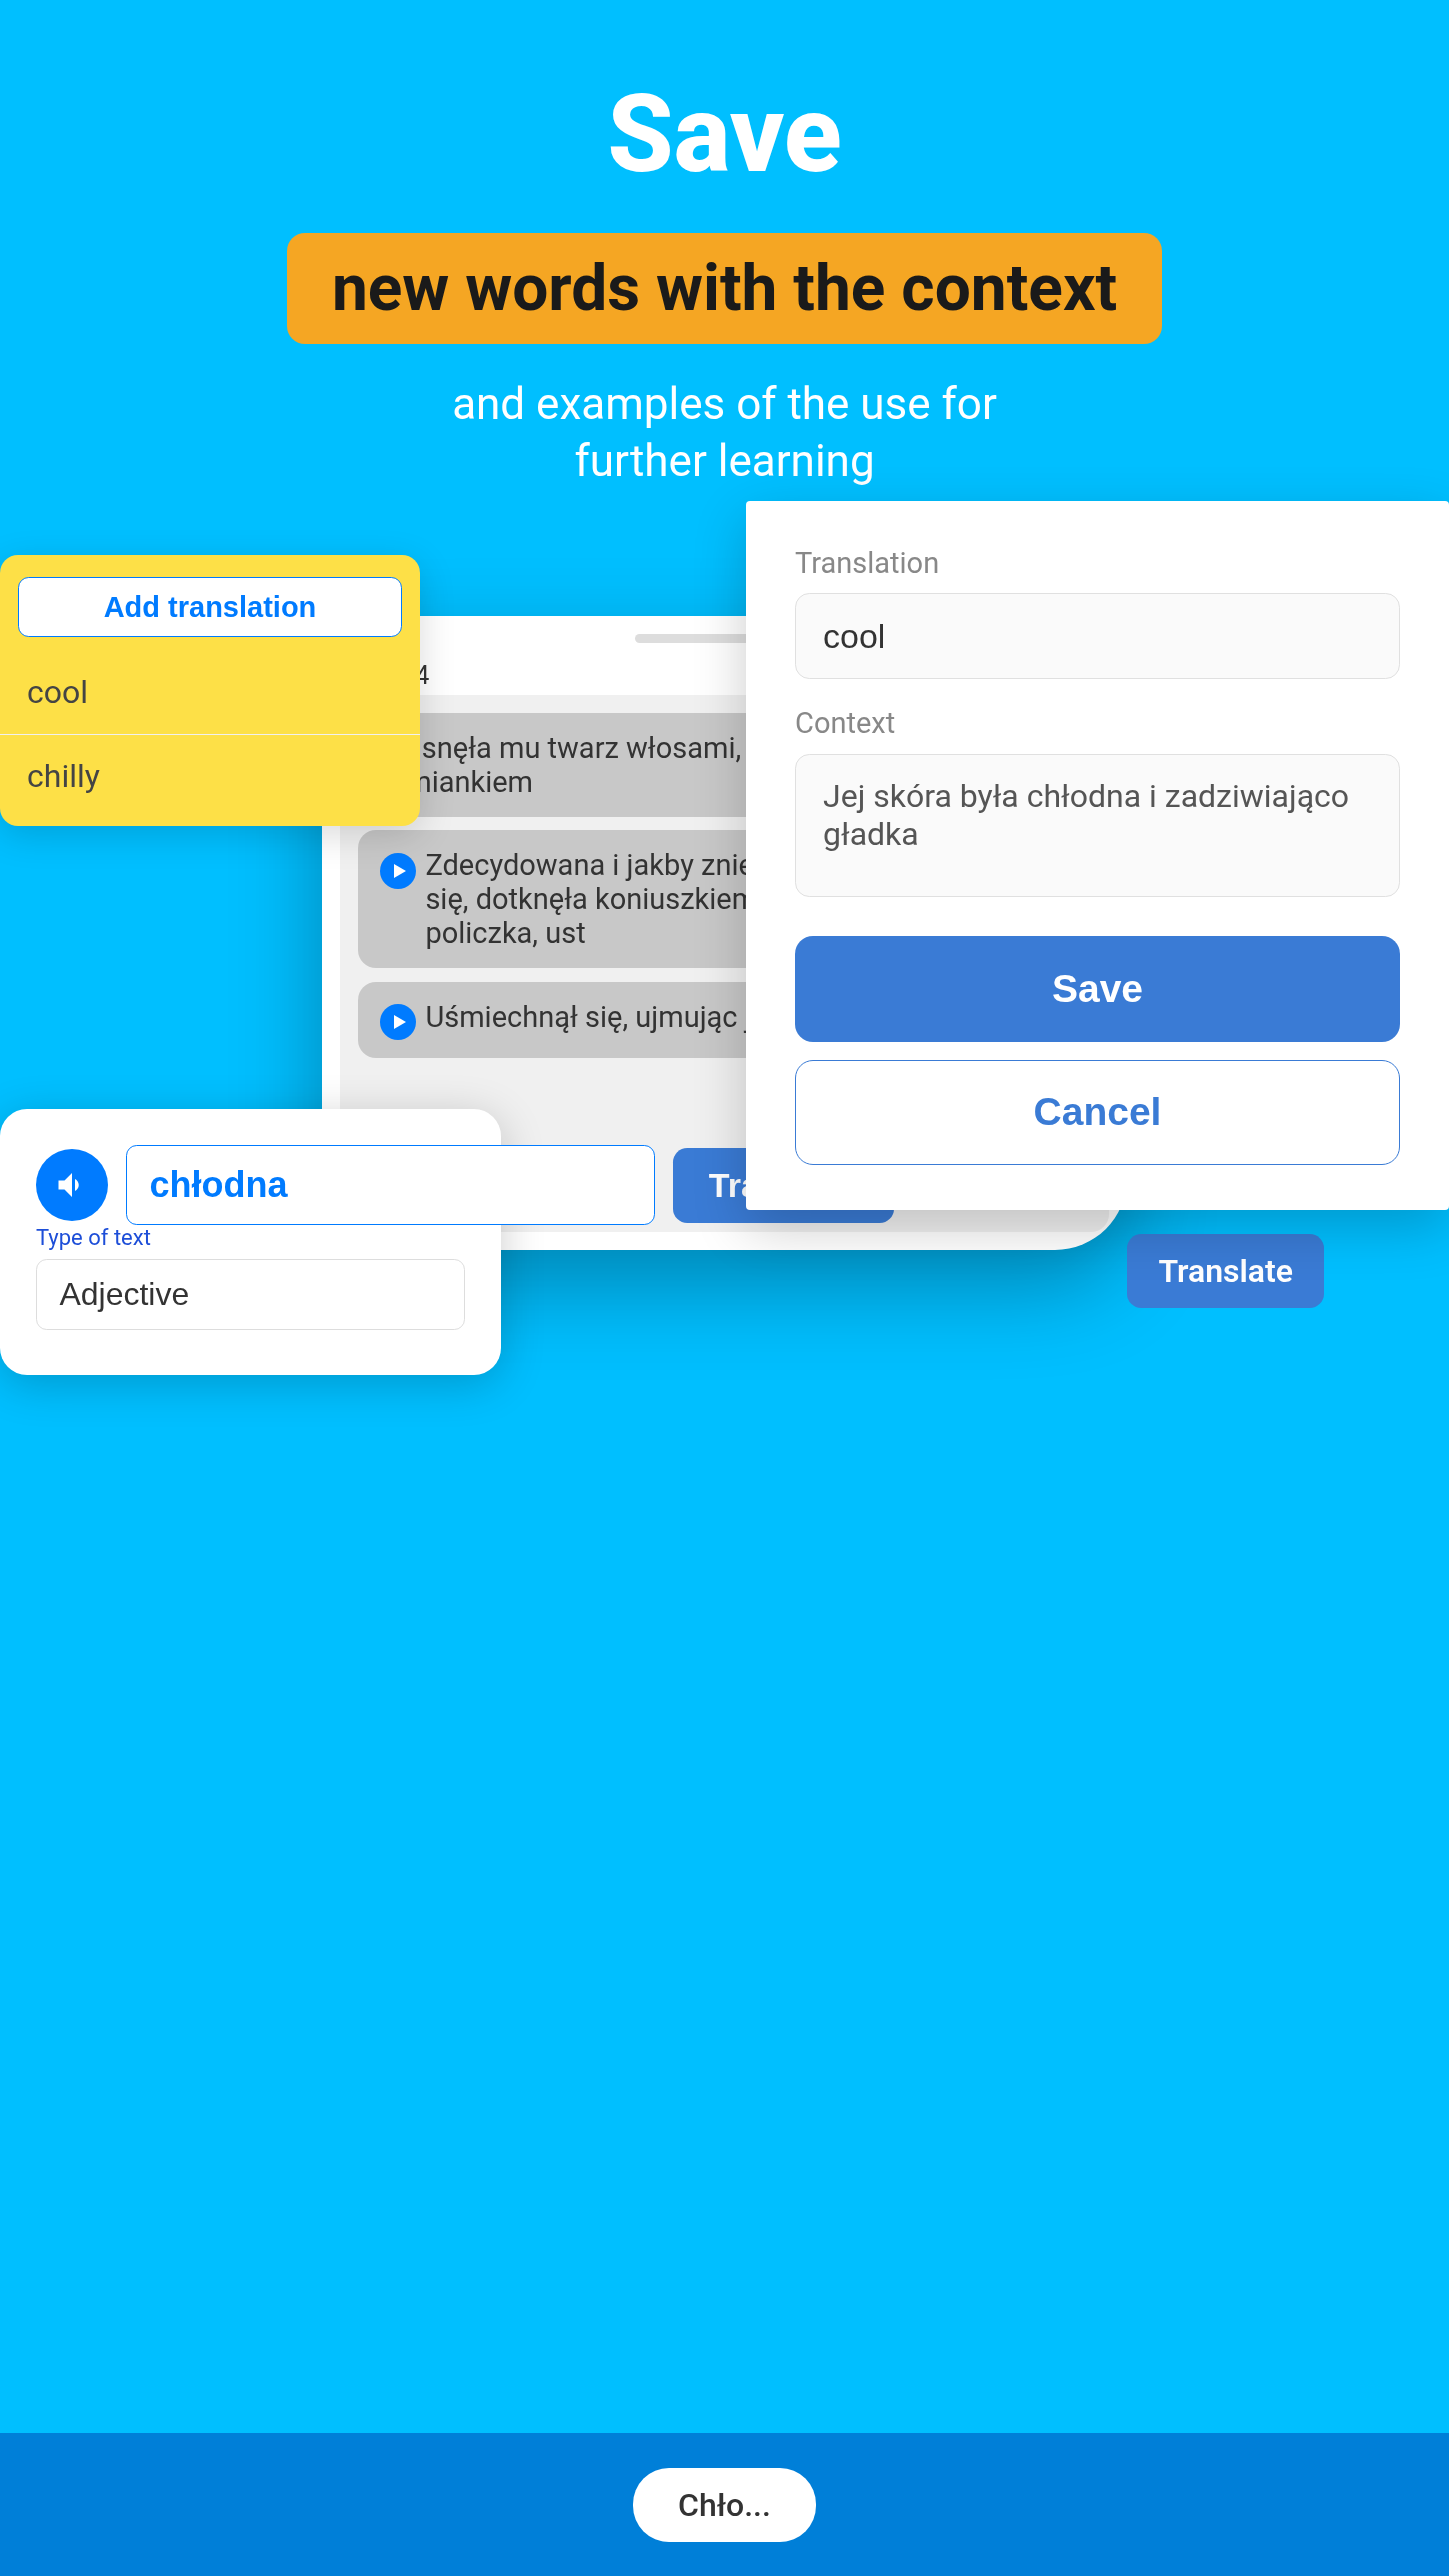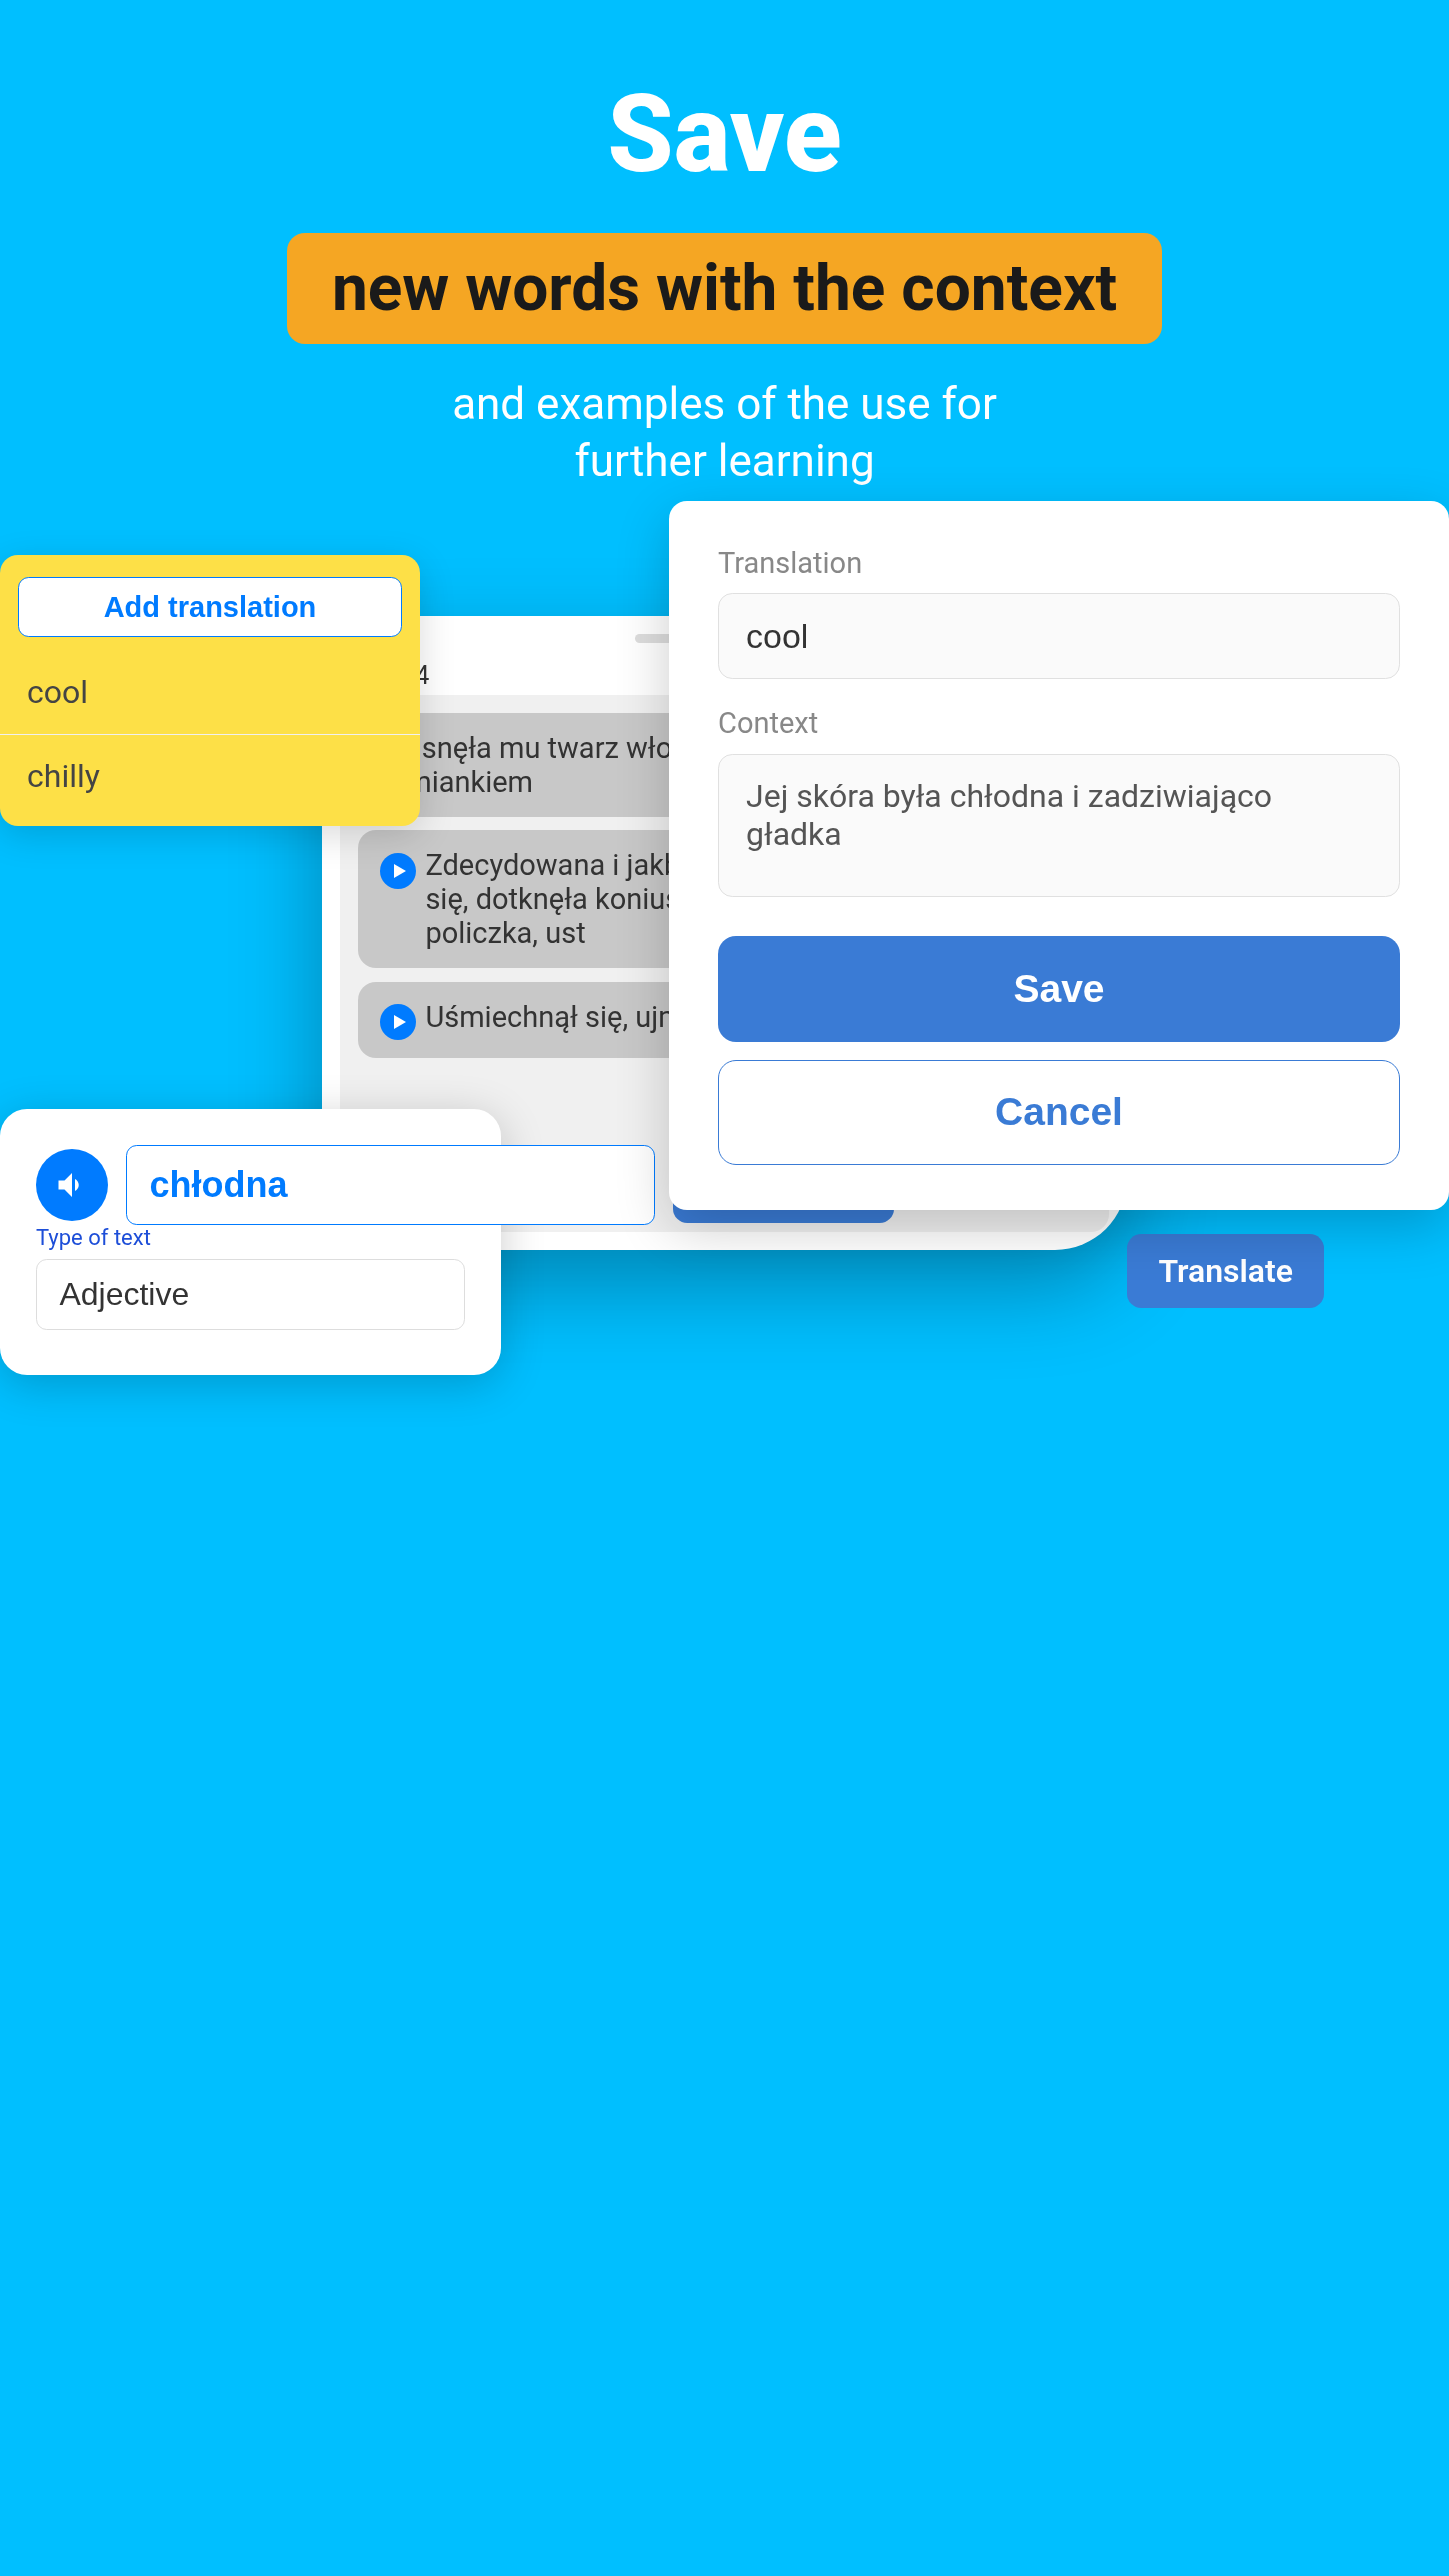--- a/index.html
+++ b/index.html
@@ -235,23 +235,23 @@
 
     .translation-list-item:last-child {
       border-bottom: none;
     }
 
     
     .save-dialog {
       position: absolute;
       right: 0;
       top: 501px;
-      width: 780px;
-      background: white;
-      border-radius: 18px;
+      width: 703px;
+      background: white;
+      border-radius: 4px;
       padding: 45px 49px;
       box-shadow: 0 18px 54px rgba(0,0,0,0.2);
       z-index: 20;
     }
 
     .dialog-label {
       font-size: 29px;
       color: #888;
       margin-bottom: 13.4px;
     }
@@ -416,15 +416,18 @@
 
   <div class="save-dialog">
     <div class="dialog-label">Translation</div>
     <input class="dialog-input" type="text" value="cool" style="">
     <div class="dialog-label">Context</div>
     <textarea class="dialog-context" style="">Jej skóra była chłodna i zadziwiająco gładka</textarea>
     <button class="save-btn">Save</button>
     <button class="cancel-btn">Cancel</button>
   </div>
 
+  <div class="bottom-bar">
+    <div class="bottom-word-chip">Chło...</div>
+  </div>
 
 </div>
 
 
 </body></html>

